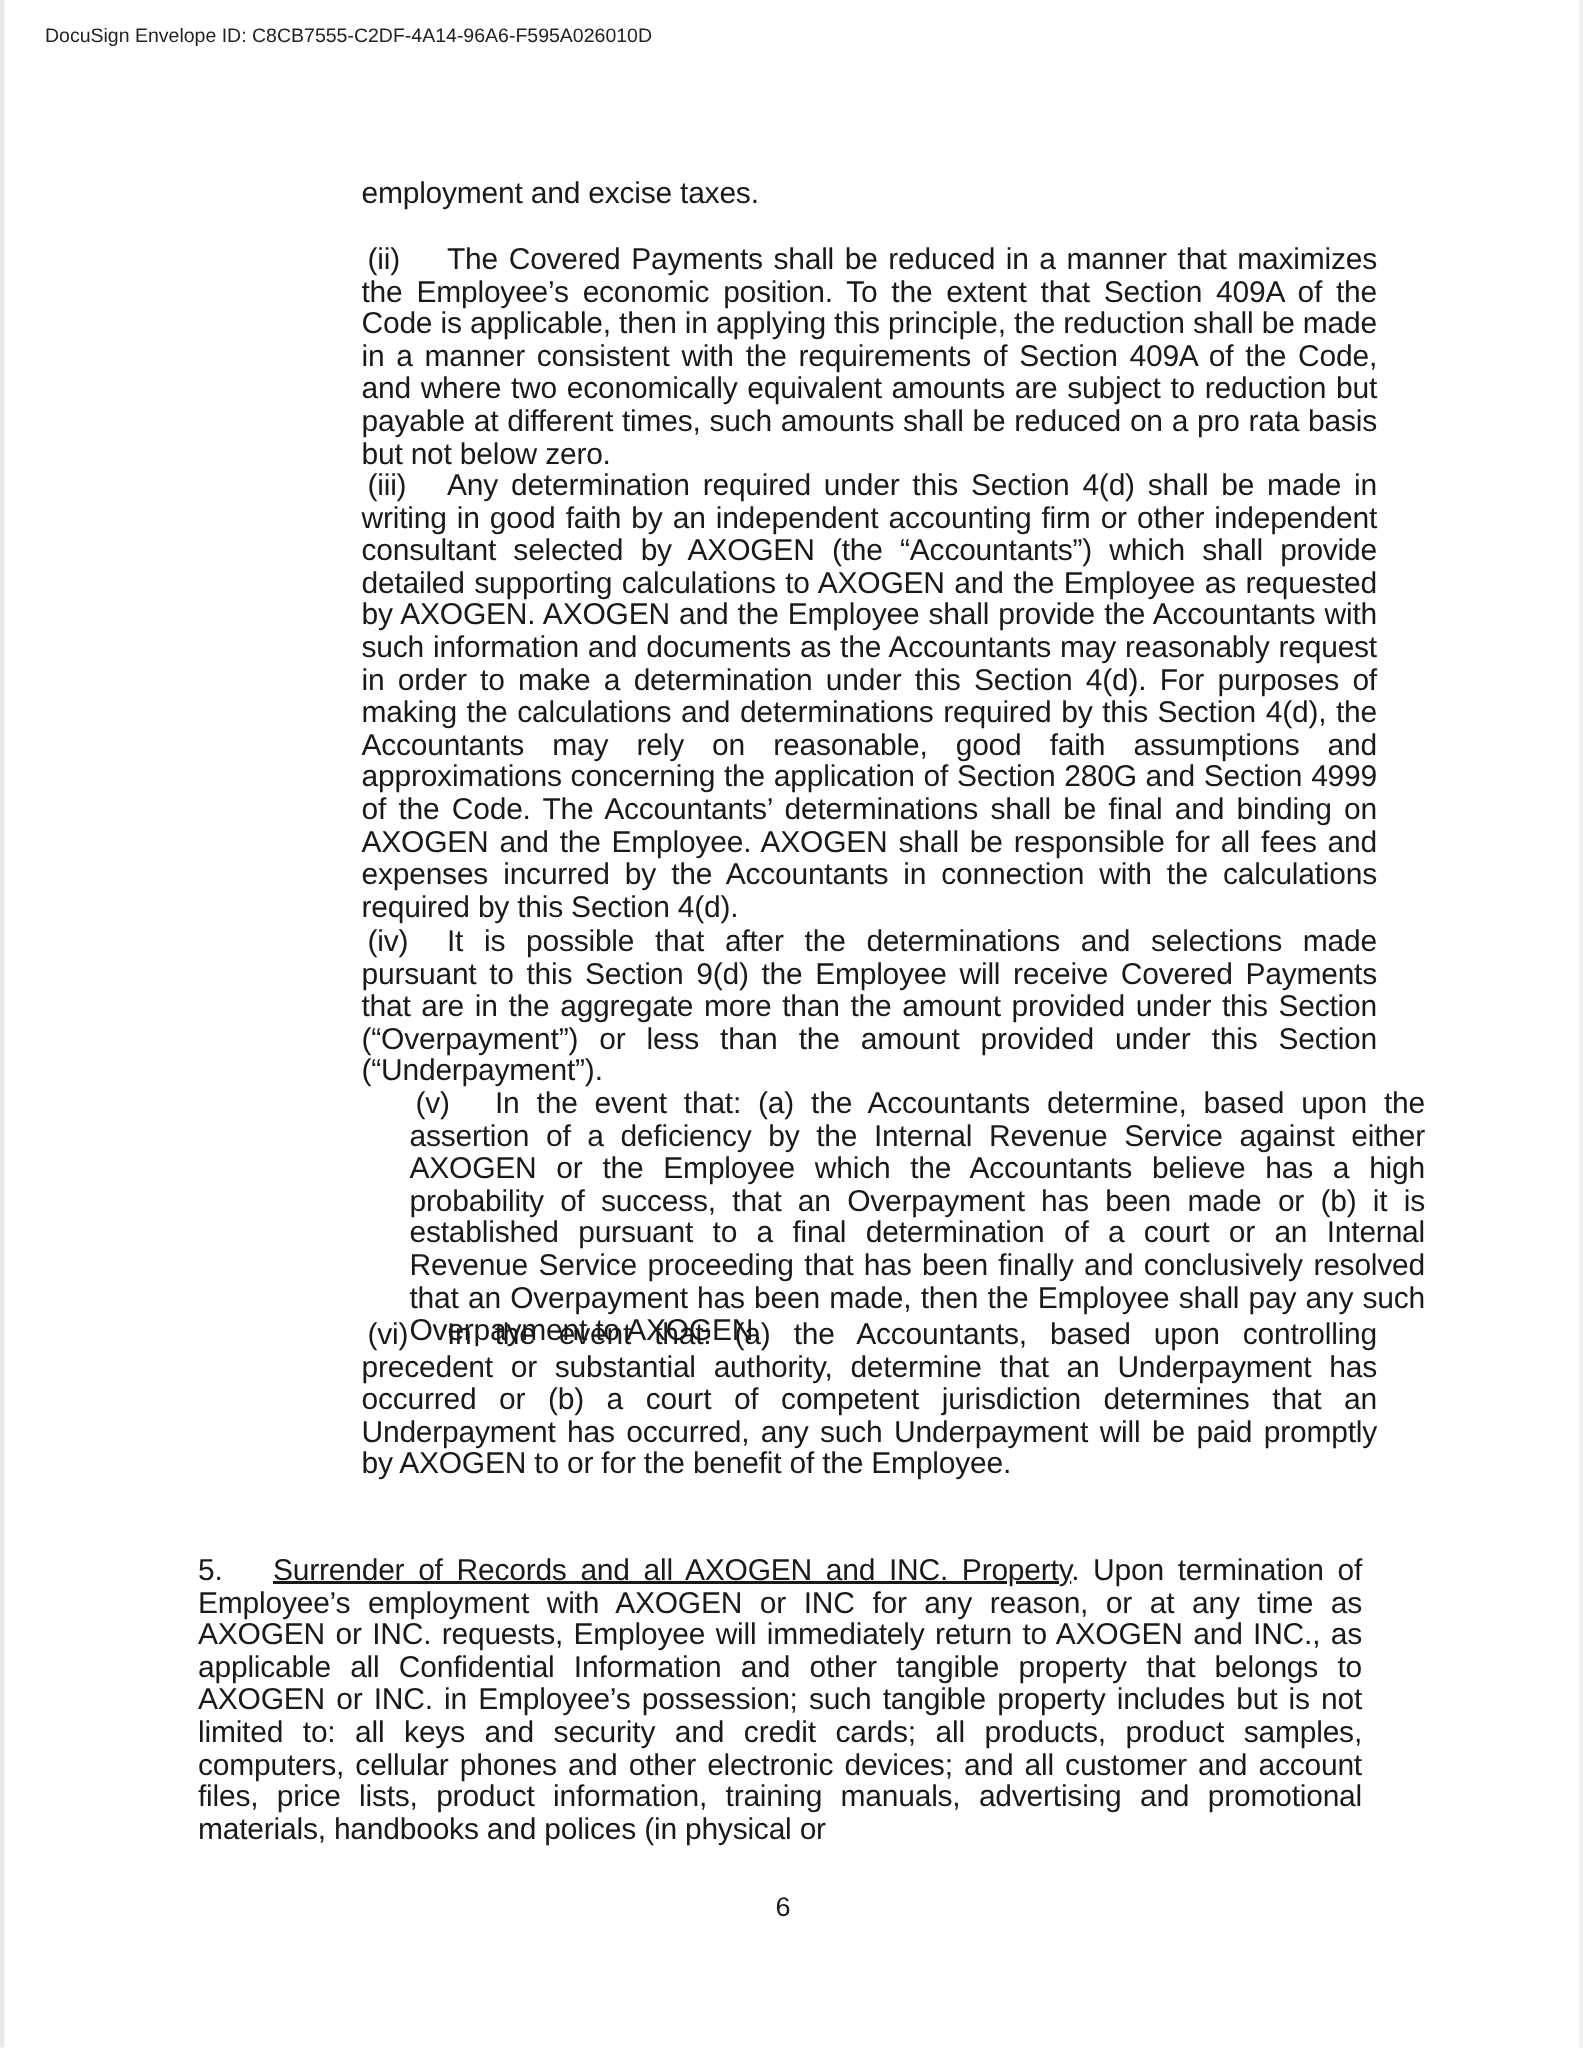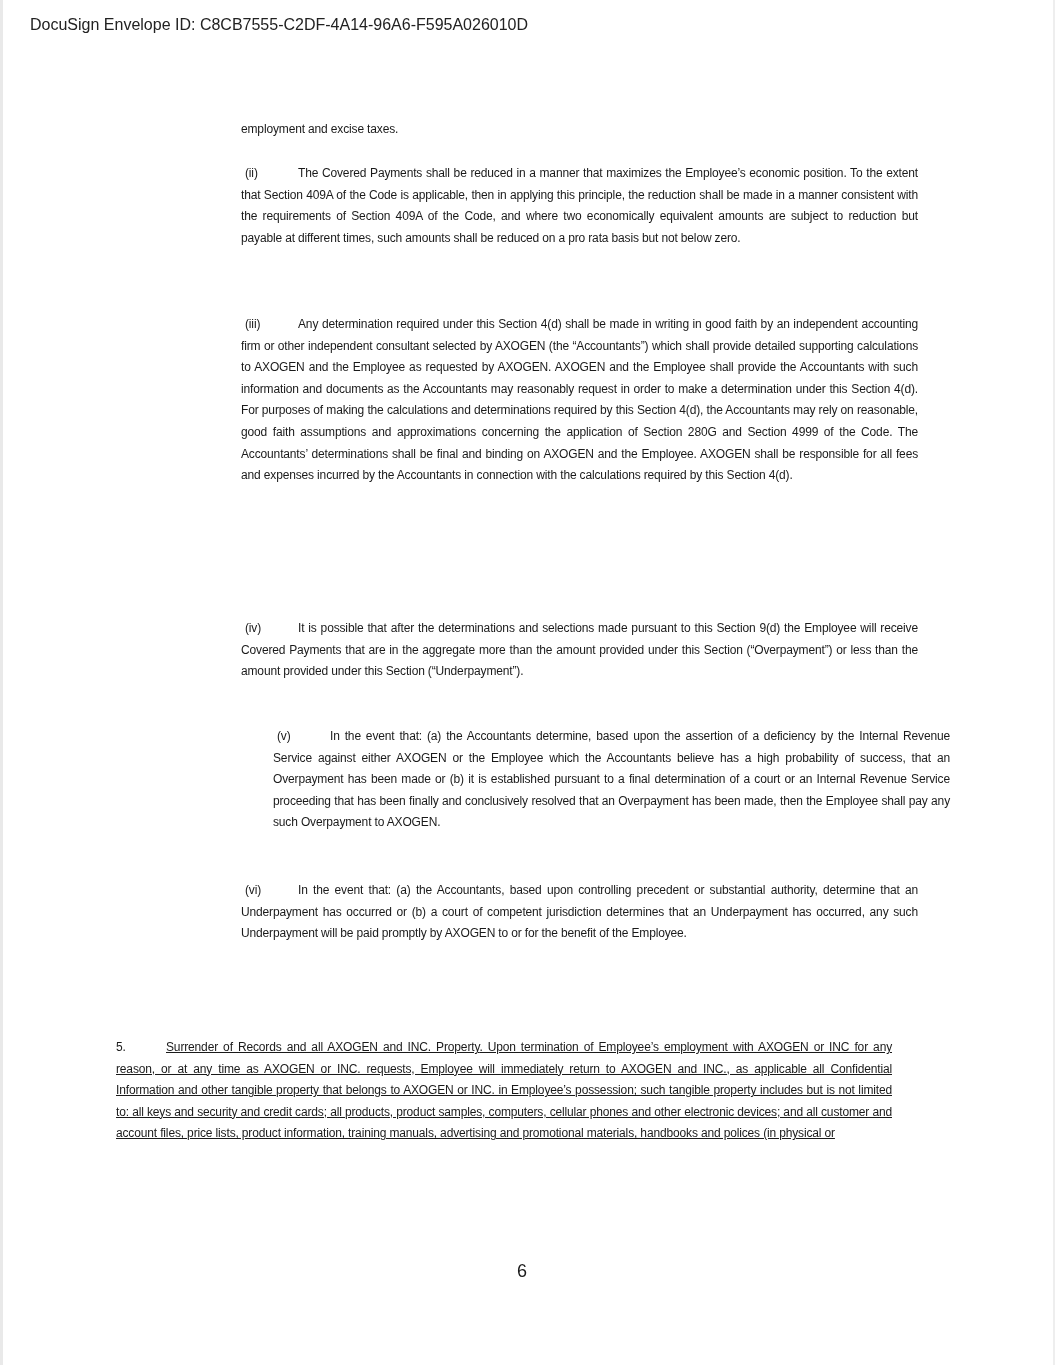--- a/index.html
+++ b/index.html
@@ -2,27 +2,27 @@
 <html><head>
   <meta charset="utf-8">
   <style>
     html, body { margin: 0; padding: 0; background: #ffffff; }
     body {
       width: 1055px; height: 1365px; position: relative; overflow: hidden;
       font-family: "Liberation Sans", sans-serif; color: #1a1a1a;
     }
     .left-edge { position: absolute; left: 0; top: 0; width: 3px; height: 1365px; background: #e9e9e9; }
     .right-edge { position: absolute; right: 0; top: 0; width: 2px; height: 1365px; background: #eeeeee; }
-    .envelope { position: absolute; left: 30px; top: 16px; font-size: 16px; color: #222; }
+    .envelope { position: absolute; left: 30px; top: 16px; font-size: 13px; color: #222; }
     .para {
-      position: absolute; font-size: 12px; line-height: 21.6px;
+      position: absolute; font-size: 20px; line-height: 21.6px;
       text-align: justify; letter-spacing: -0.15px;
     }
     .sub { left: 241px; width: 677px; }
-    .sec { left: 116px; width: 776px; text-decoration: underline; }
+    .sec { left: 132px; width: 776px; }
     .num { display: inline-block; width: 57px; padding-left: 4px; box-sizing: border-box; }
     .num5 { display: inline-block; width: 50px; }
     .u { text-decoration: underline; }
     .pagenum { position: absolute; left: 517px; top: 1261px; font-size: 18px; }
   </style>
 </head>
 <body>
 
 <div class="left-edge"></div>
 <div class="right-edge"></div>

